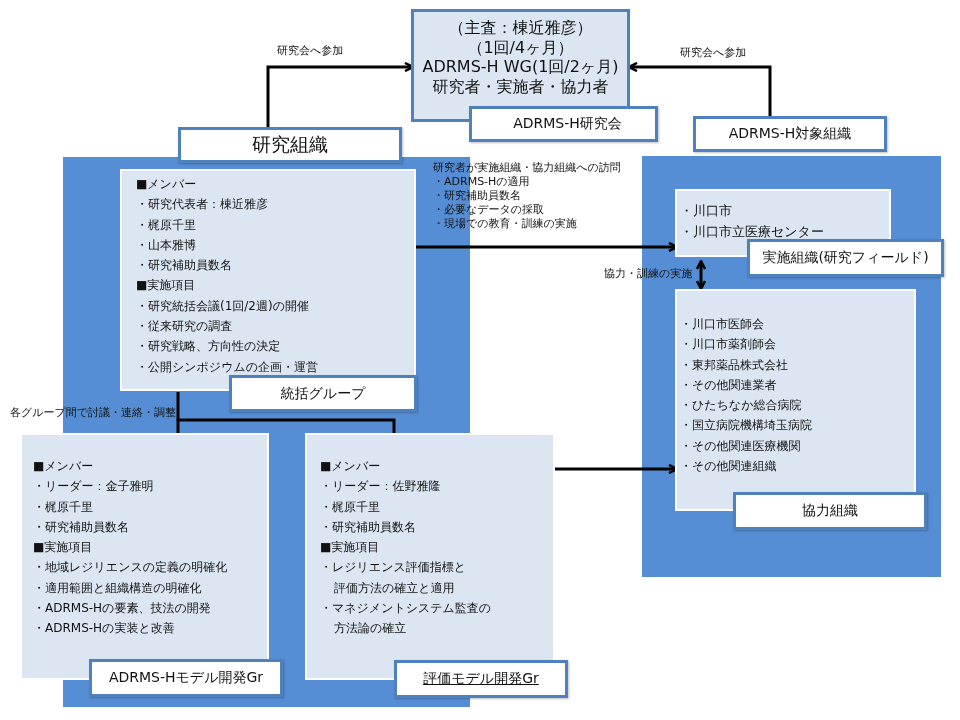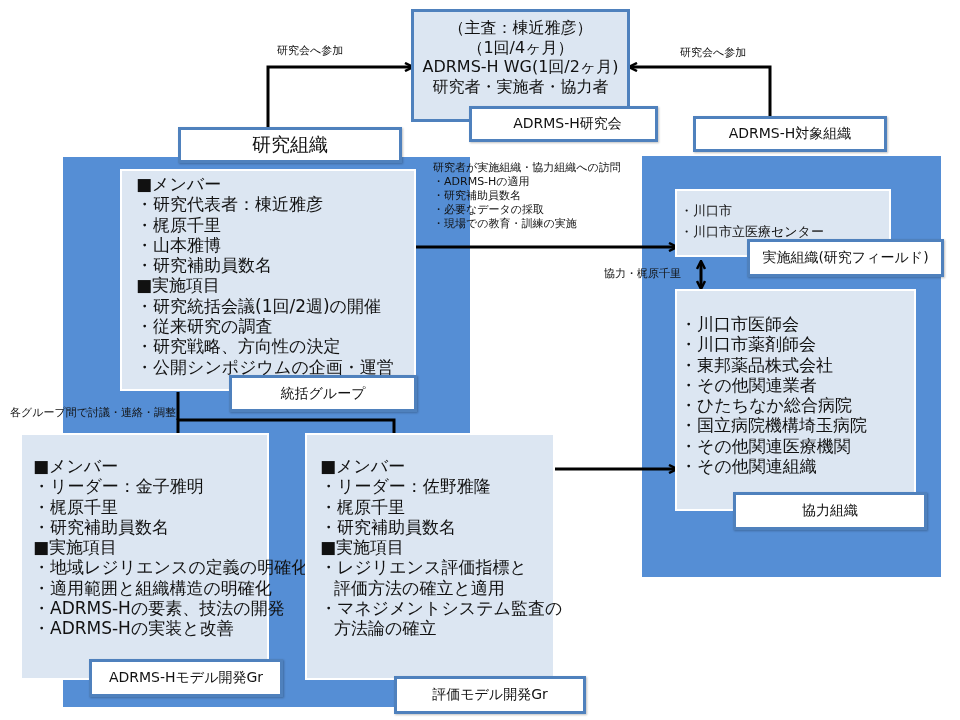--- a/index.html
+++ b/index.html
@@ -19,21 +19,21 @@
     border: 3px solid #4F81BD; box-sizing: border-box;
   }
   .label-box {
     position: absolute; background: #ffffff;
     border: 3px solid #4F81BD; box-sizing: border-box;
     display: flex; align-items: center; justify-content: center;
     font-size: 14px; white-space: nowrap;
     box-shadow: 1px 1px 2px rgba(0,0,0,0.25);
   }
   .label-box.big { font-size: 19px; }
-  .list { position: absolute; font-size: 17px; line-height: 20.3px; white-space: nowrap; }
+  .list { position: absolute; font-size: 12px; line-height: 20.3px; white-space: nowrap; }
   .list div { white-space: nowrap; }
   .small-text { position: absolute; font-size: 11px; white-space: nowrap; line-height: 14px; }
   .center-text { position: absolute; text-align: center; font-size: 16px; line-height: 19.5px; }
   svg.lines { position: absolute; left: 0; top: 0; }
   .indent { padding-left: 14px; }
 </style>
 </head>
 <body>
 
 <div class="bg-blue" style="left:63px; top:157px; width:407px; height:550px;"></div>
@@ -125,30 +125,30 @@
   <div>■メンバー</div>
   <div>・リーダー：佐野雅隆</div>
   <div>・梶原千里</div>
   <div>・研究補助員数名</div>
   <div>■実施項目</div>
   <div>・レジリエンス評価指標と</div>
   <div class="indent">評価方法の確立と適用</div>
   <div>・マネジメントシステム監査の</div>
   <div class="indent">方法論の確立</div>
 </div>
-<div class="label-box" style="left:394px; top:676px; width:192px; height:38px;">評価モデル開発Gr</div>
+<div class="label-box" style="left:394px; top:660px; width:174px; height:38px;text-decoration:underline;">評価モデル開発Gr</div>
 
 <div class="panel" style="left:675px; top:189px; width:216px; height:68px;"></div>
 <div class="list" style="left:680px; top:200px; font-size:13px; line-height:21px;">
   <div>・川口市</div>
   <div>・川口市立医療センター</div>
 </div>
 <div class="label-box" style="left:747px; top:239px; width:197px; height:38px;">実施組織(研究フィールド)</div>
 
-<div class="small-text" style="left:604px; top:267px;">協力・梶原千里</div>
+<div class="small-text" style="left:604px; top:267px;">協力・訓練の実施</div>
 
 <div class="panel" style="left:675px; top:289px; width:241px; height:222px;"></div>
 <div class="list" style="left:680px; top:314px; line-height:20.3px;">
   <div>・川口市医師会</div>
   <div>・川口市薬剤師会</div>
   <div>・東邦薬品株式会社</div>
   <div>・その他関連業者</div>
   <div>・ひたちなか総合病院</div>
   <div>・国立病院機構埼玉病院</div>
   <div>・その他関連医療機関</div>

